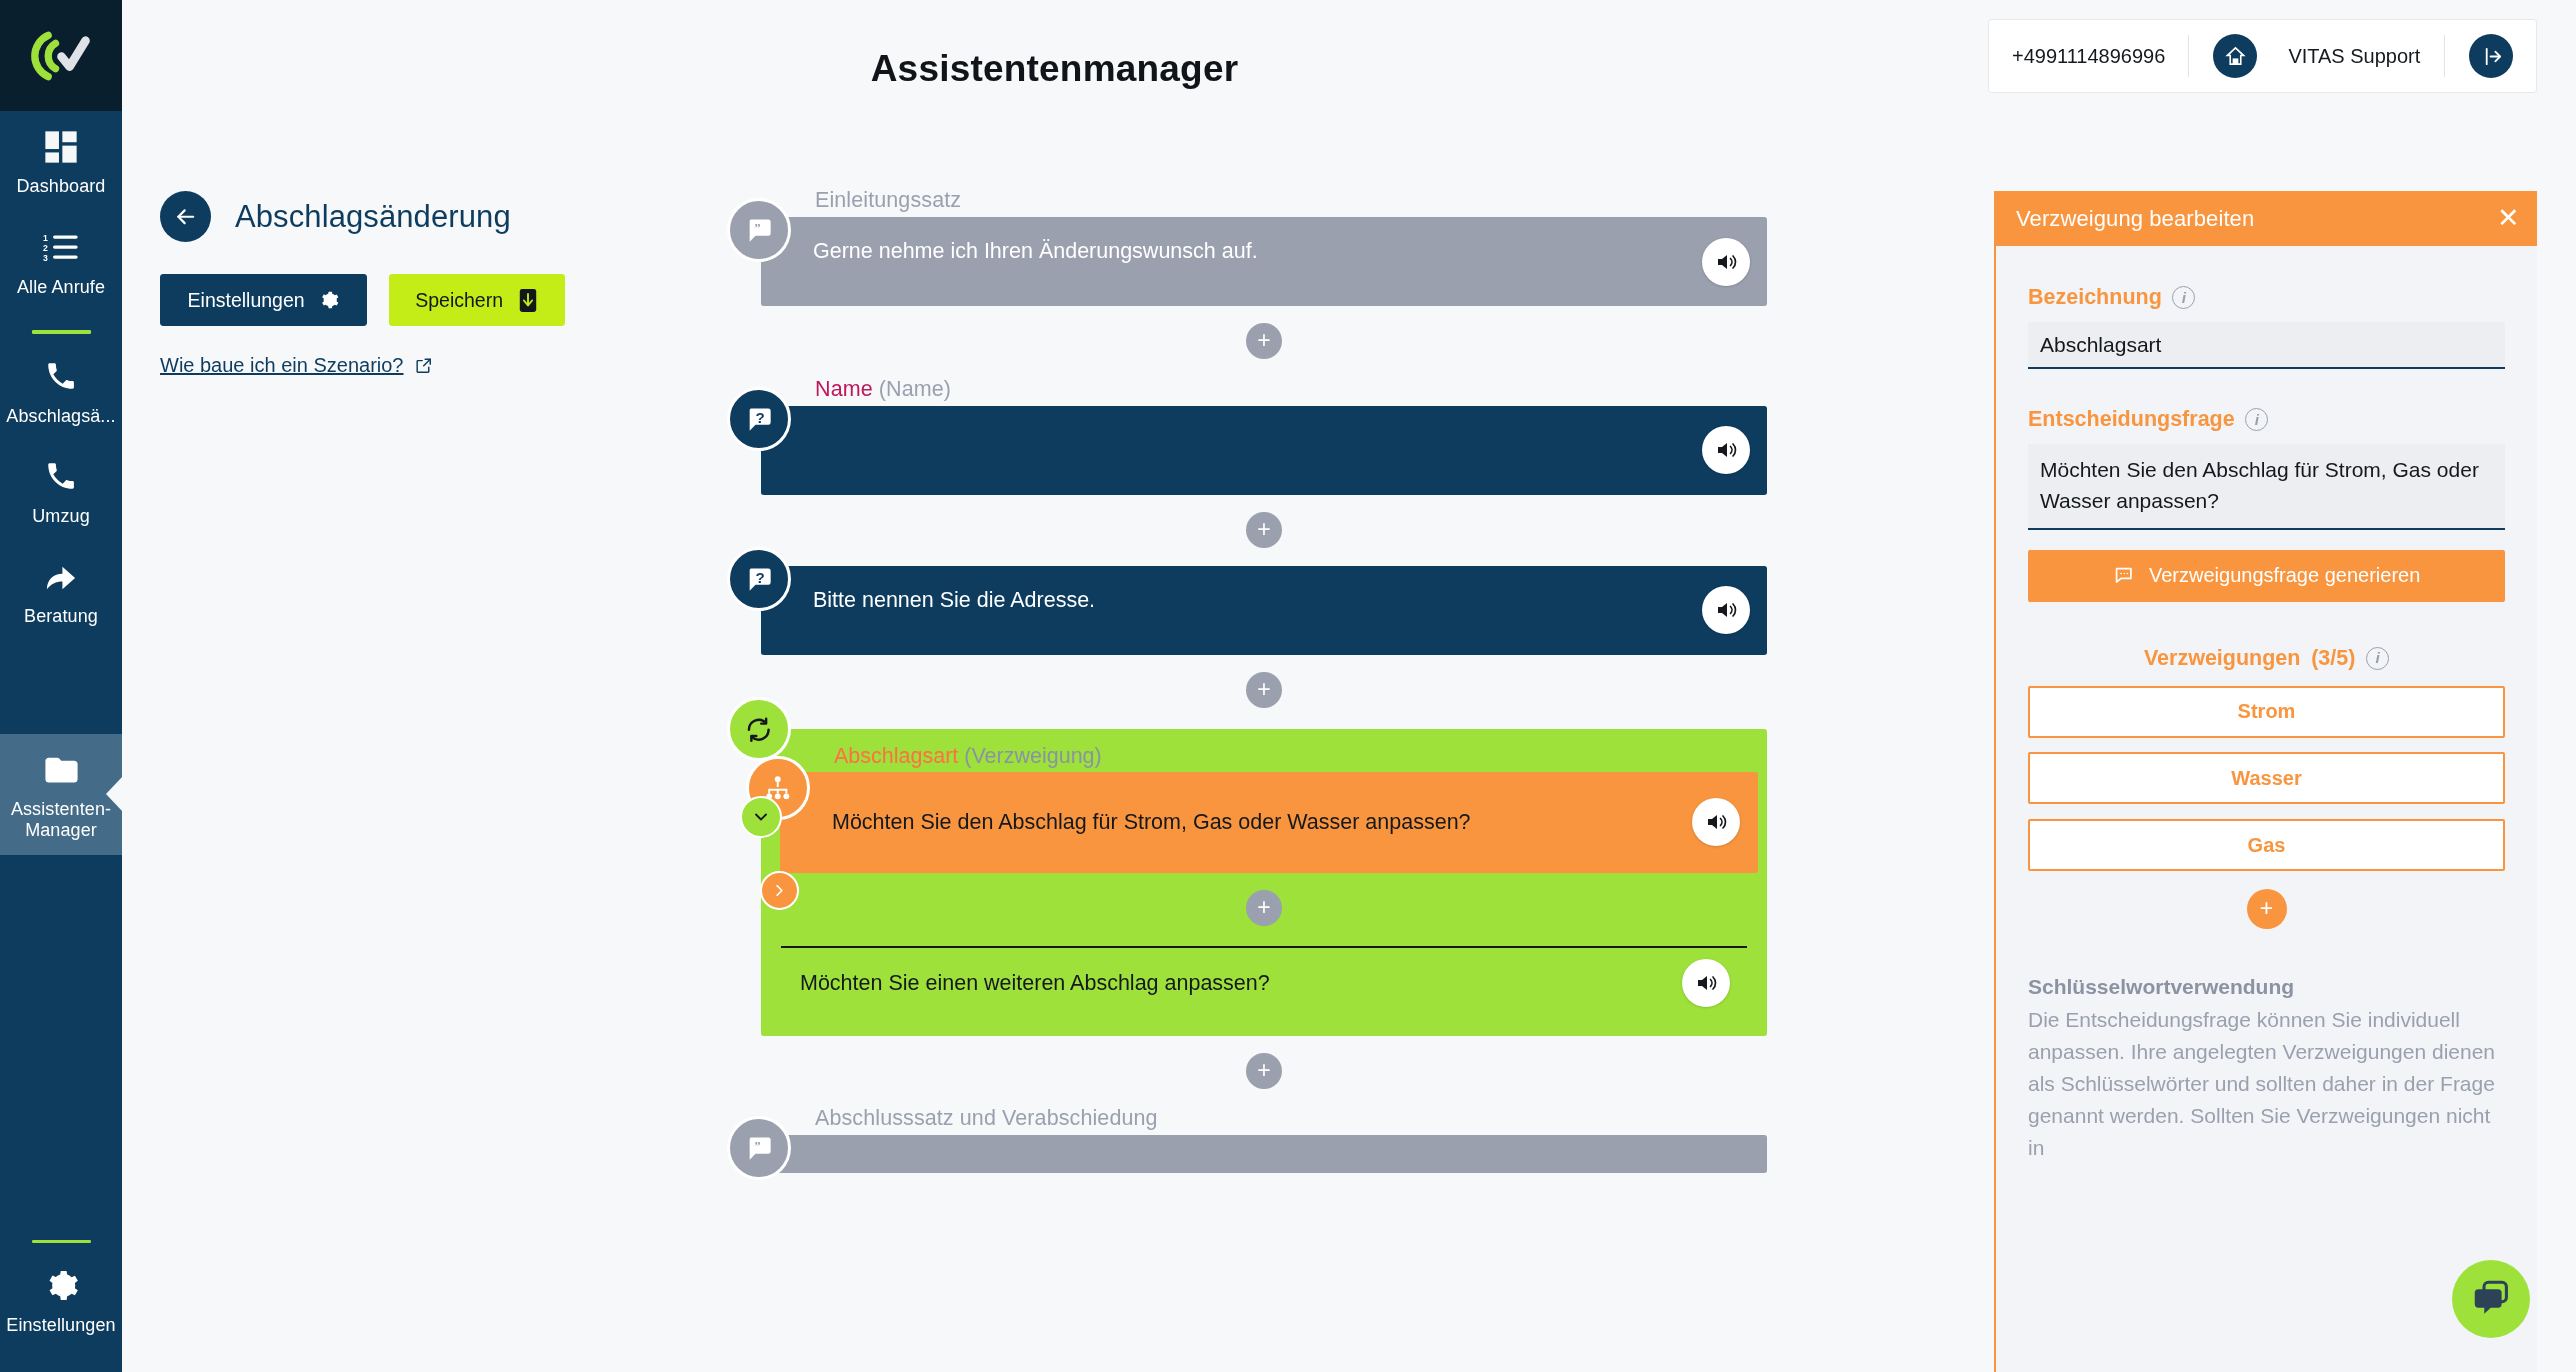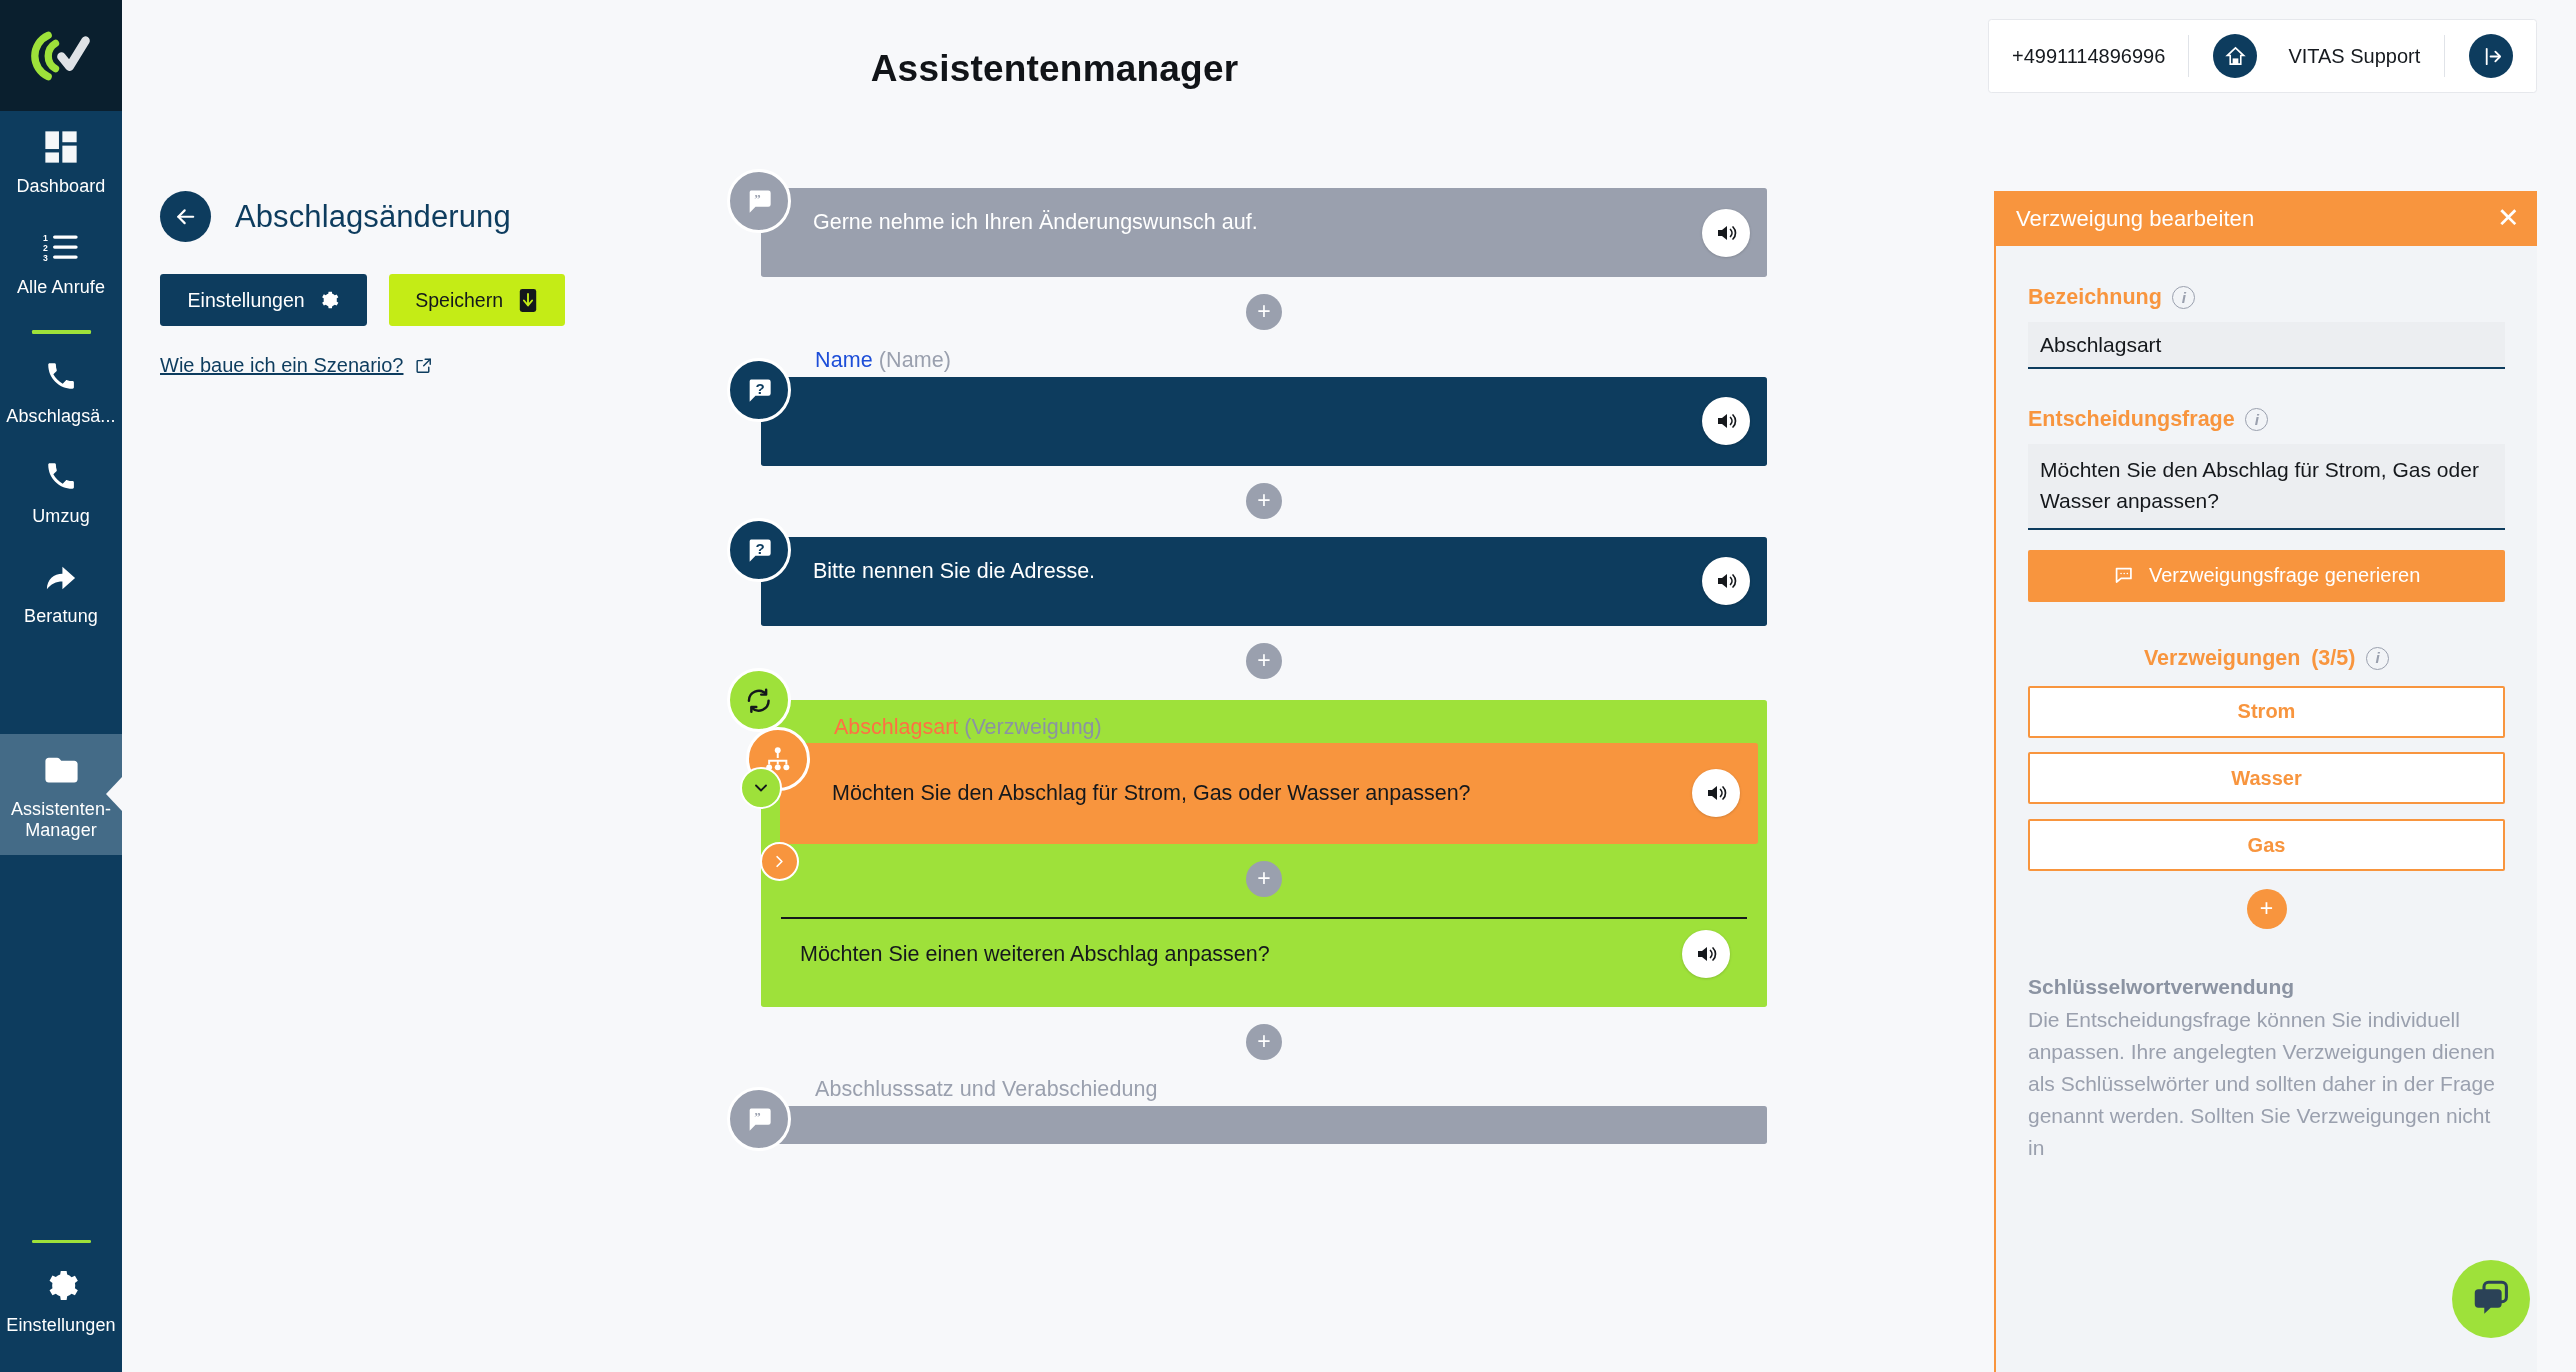--- a/index.html
+++ b/index.html
@@ -384,20 +384,24 @@
             <path d="M21 3l-9 9"></path>
             <path d="M19 14v6a1 1 0 01-1 1H4a1 1 0 01-1-1V6a1 1 0 011-1h6"></path>
         </svg>
       </span>
     </a>
   </div>
 
   <div class="flow">
 
     <div class="node">
+      <div class="node-label">
+        <span class="lname" style="color:#9aa0ae">Einleitungssatz</span>
+        <span class="ltype"></span>
+      </div>
       <div class="card gray">
         <span class="badge gray">
           <svg width="28" height="28" viewBox="0 0 24 24" fill="#ffffff" style="font-size:32px">
             <path d="M4 3h16a2 2 0 012 2v10a2 2 0 01-2 2H9l-5 5V5a2 2 0 011-2z"></path>
             <text x="8" y="14" font-size="11" font-weight="bold" fill="#9aa0ae" font-family="Liberation Serif">”</text>
           </svg>
         </span>
         <span>Gerne nehme ich Ihren Änderungswunsch auf.</span>
         <span class="speaker">
           <svg width="24" height="24" viewBox="0 0 24 24" fill="#15181c">
@@ -408,21 +412,21 @@
         </span>
       </div>
     </div>
 
     <div class="plus-wrap">
       <div class="plus-btn">+</div>
     </div>
 
     <div class="node">
       <div class="node-label">
-        <span class="lname" style="color:#1d4ed8">Name</span>
+        <span class="lname" style="color:#be185d">Name</span>
         <span class="ltype">(Name)</span>
       </div>
       <div class="card navy">
         <span class="badge navy">
           <svg width="28" height="28" viewBox="0 0 24 24" fill="#ffffff" style="font-size:32px">
             <path d="M4 3h16a2 2 0 012 2v10a2 2 0 01-2 2H9l-5 5V5a2 2 0 011-2z"></path>
             <text x="9" y="15" font-size="13" font-weight="bold" fill="#0d3c5e" font-family="Liberation Sans">?</text>
           </svg>
         </span>
         <span class="speaker">

